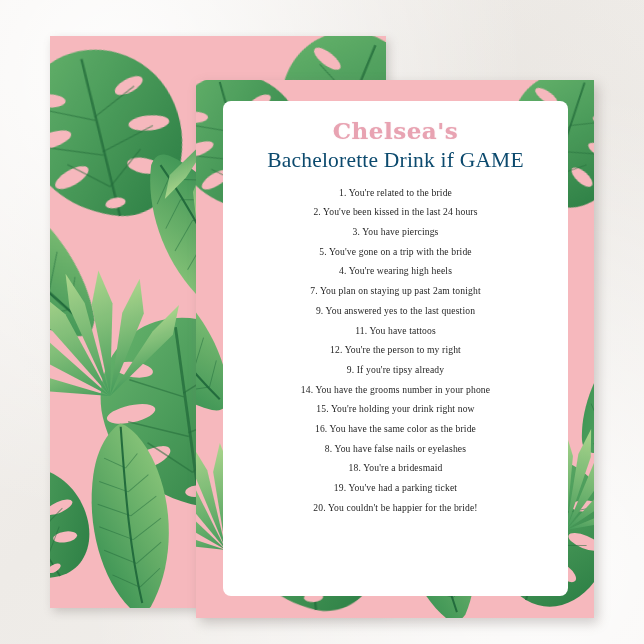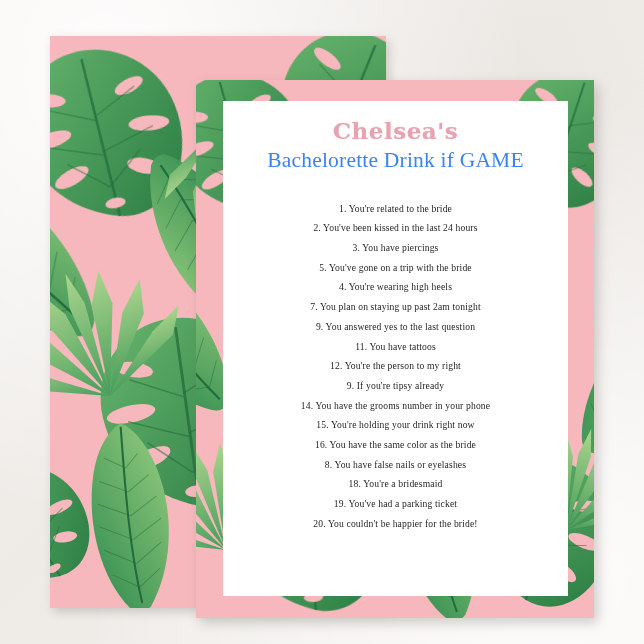--- a/index.html
+++ b/index.html
@@ -63,46 +63,47 @@
     left: 27px;
     top: 21px;
     right: 26px;
     bottom: 22px;
     background: #ffffff;
     display: flex;
     flex-direction: column;
     align-items: center;
     padding-top: 14px;
     box-sizing: border-box;
+    border-radius: 8px;
   }
 
   #card-name {
     font-family: "DejaVu Serif", serif;
     font-size: 23px;
     font-weight: bold;
     letter-spacing: 0.5px;
     color: #e8a3b2;
     line-height: 1;
     margin: 4px 0 3px 0;
     text-shadow: 0 0 1px rgba(232,163,178,0.5);
   }
 
   #card-title {
     font-family: "Liberation Serif", serif;
     font-size: 21.5px;
-    color: #3b82f6;
+    color: #0c4a6e;
     letter-spacing: 0.2px;
     line-height: 1.1;
     margin: 4px 0 10px 0;
     white-space: nowrap;
   }
 
   #item-list {
     list-style: none;
-    margin: 16px;
+    margin: 0;
     padding: 0 28px;
     width: 100%;
     box-sizing: border-box;
   }
   #item-list li {
     font-family: "Liberation Serif", serif;
     font-size: 9.6px;
     color: #1f1f1f;
     text-align: center;
     letter-spacing: 0.15px;

